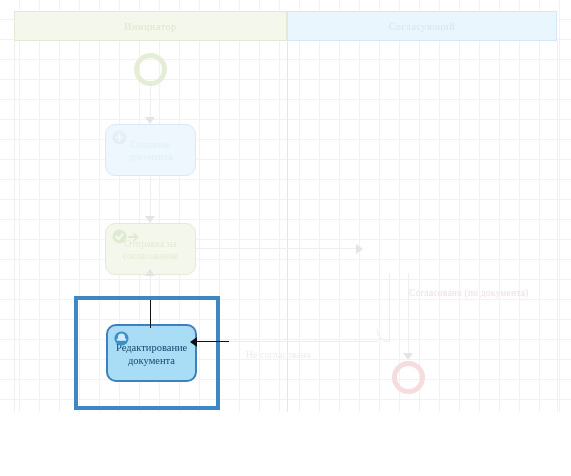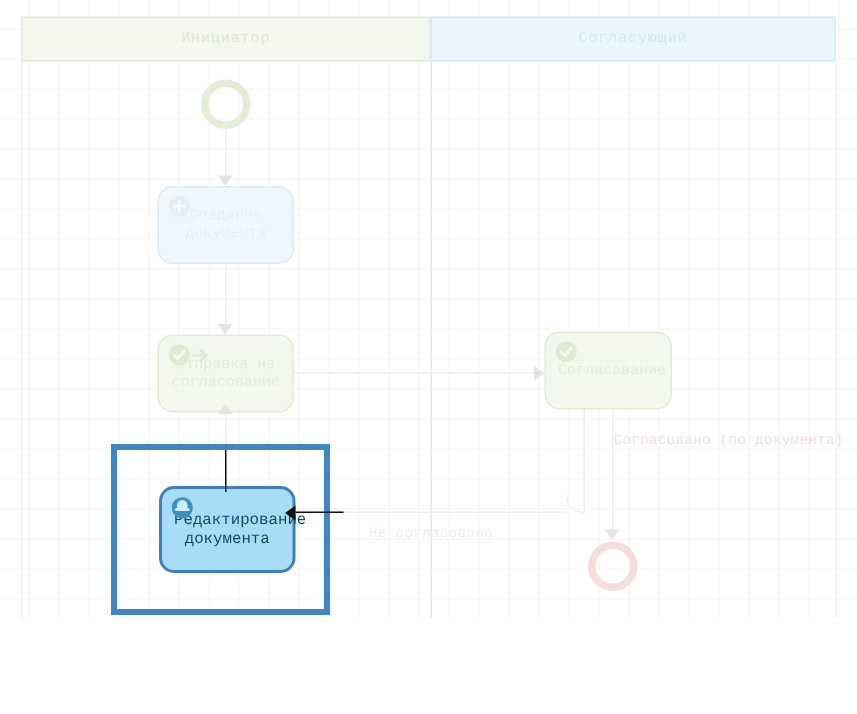--- a/index.html
+++ b/index.html
@@ -11,21 +11,21 @@
     position: relative;
     width: 571px;
     height: 412px;
     overflow: hidden;
     background-color: #ffffff;
     background-image:
       linear-gradient(to right, #f2f2f3 1px, transparent 1px),
       linear-gradient(to bottom, #f2f2f3 1px, transparent 1px);
     background-size: 20px 20px;
     background-position: -1px -1px;
-    font-family: Liberation Mono, monospace;
+    font-family: Liberation Serif, serif;
   }
 
   
   .lane-header {
     position: absolute;
     box-sizing: border-box;
     border: 1px solid #e3e3e3;
     display: flex;
     align-items: center;
     justify-content: center;
@@ -219,29 +219,20 @@
         <path d="M1 6 H9" stroke="#e0ead1" stroke-width="1.8" stroke-linecap="round"></path>
         <path d="M6 2.6 L9.6 6 L6 9.4" stroke="#e0ead1" stroke-width="1.8" fill="none" stroke-linecap="round" stroke-linejoin="round"></path>
       </svg>
     </span>
     <span class="label">Отправка на согласование</span>
   </div>
 
   <div class="edge-h" style="left:196px; top:248px; width:162px;"></div>
   <div class="arrow right" style="left:356px; top:244px;"></div>
 
-  <div class="task ghost-green" style="left:363px; top:221px; width:85px; height:52px;">
-    <span class="task-icon">
-      <svg width="15" height="15" viewBox="0 0 15 15">
-        <circle cx="7.5" cy="7.5" r="7" fill="#e0ead1"></circle>
-        <path d="M4 7.6 L6.5 10.1 L11 4.9" stroke="#f6faf0" stroke-width="1.9" fill="none" stroke-linecap="round" stroke-linejoin="round"></path>
-      </svg>
-    </span>
-    <span class="label">Согласование</span>
-  </div>
 
   <div class="edge-v" style="left:408px; top:273px; height:82px;"></div>
   <div class="arrow down" style="left:403px; top:353px;"></div>
   <div class="edge-label" style="left:409px; top:288px;">Согласовано (по документа)</div>
 
   <div class="edge-v" style="left:389px; top:273px; height:68px;"></div>
   <div class="curve" style="left:377px; top:329px; width:13px; height:13px;"></div>
   <div class="edge-h" style="left:197px; top:341px; width:181px;"></div>
 
   <div class="edge-h dark" style="left:197px; top:341px; width:32px; z-index:7;"></div>

